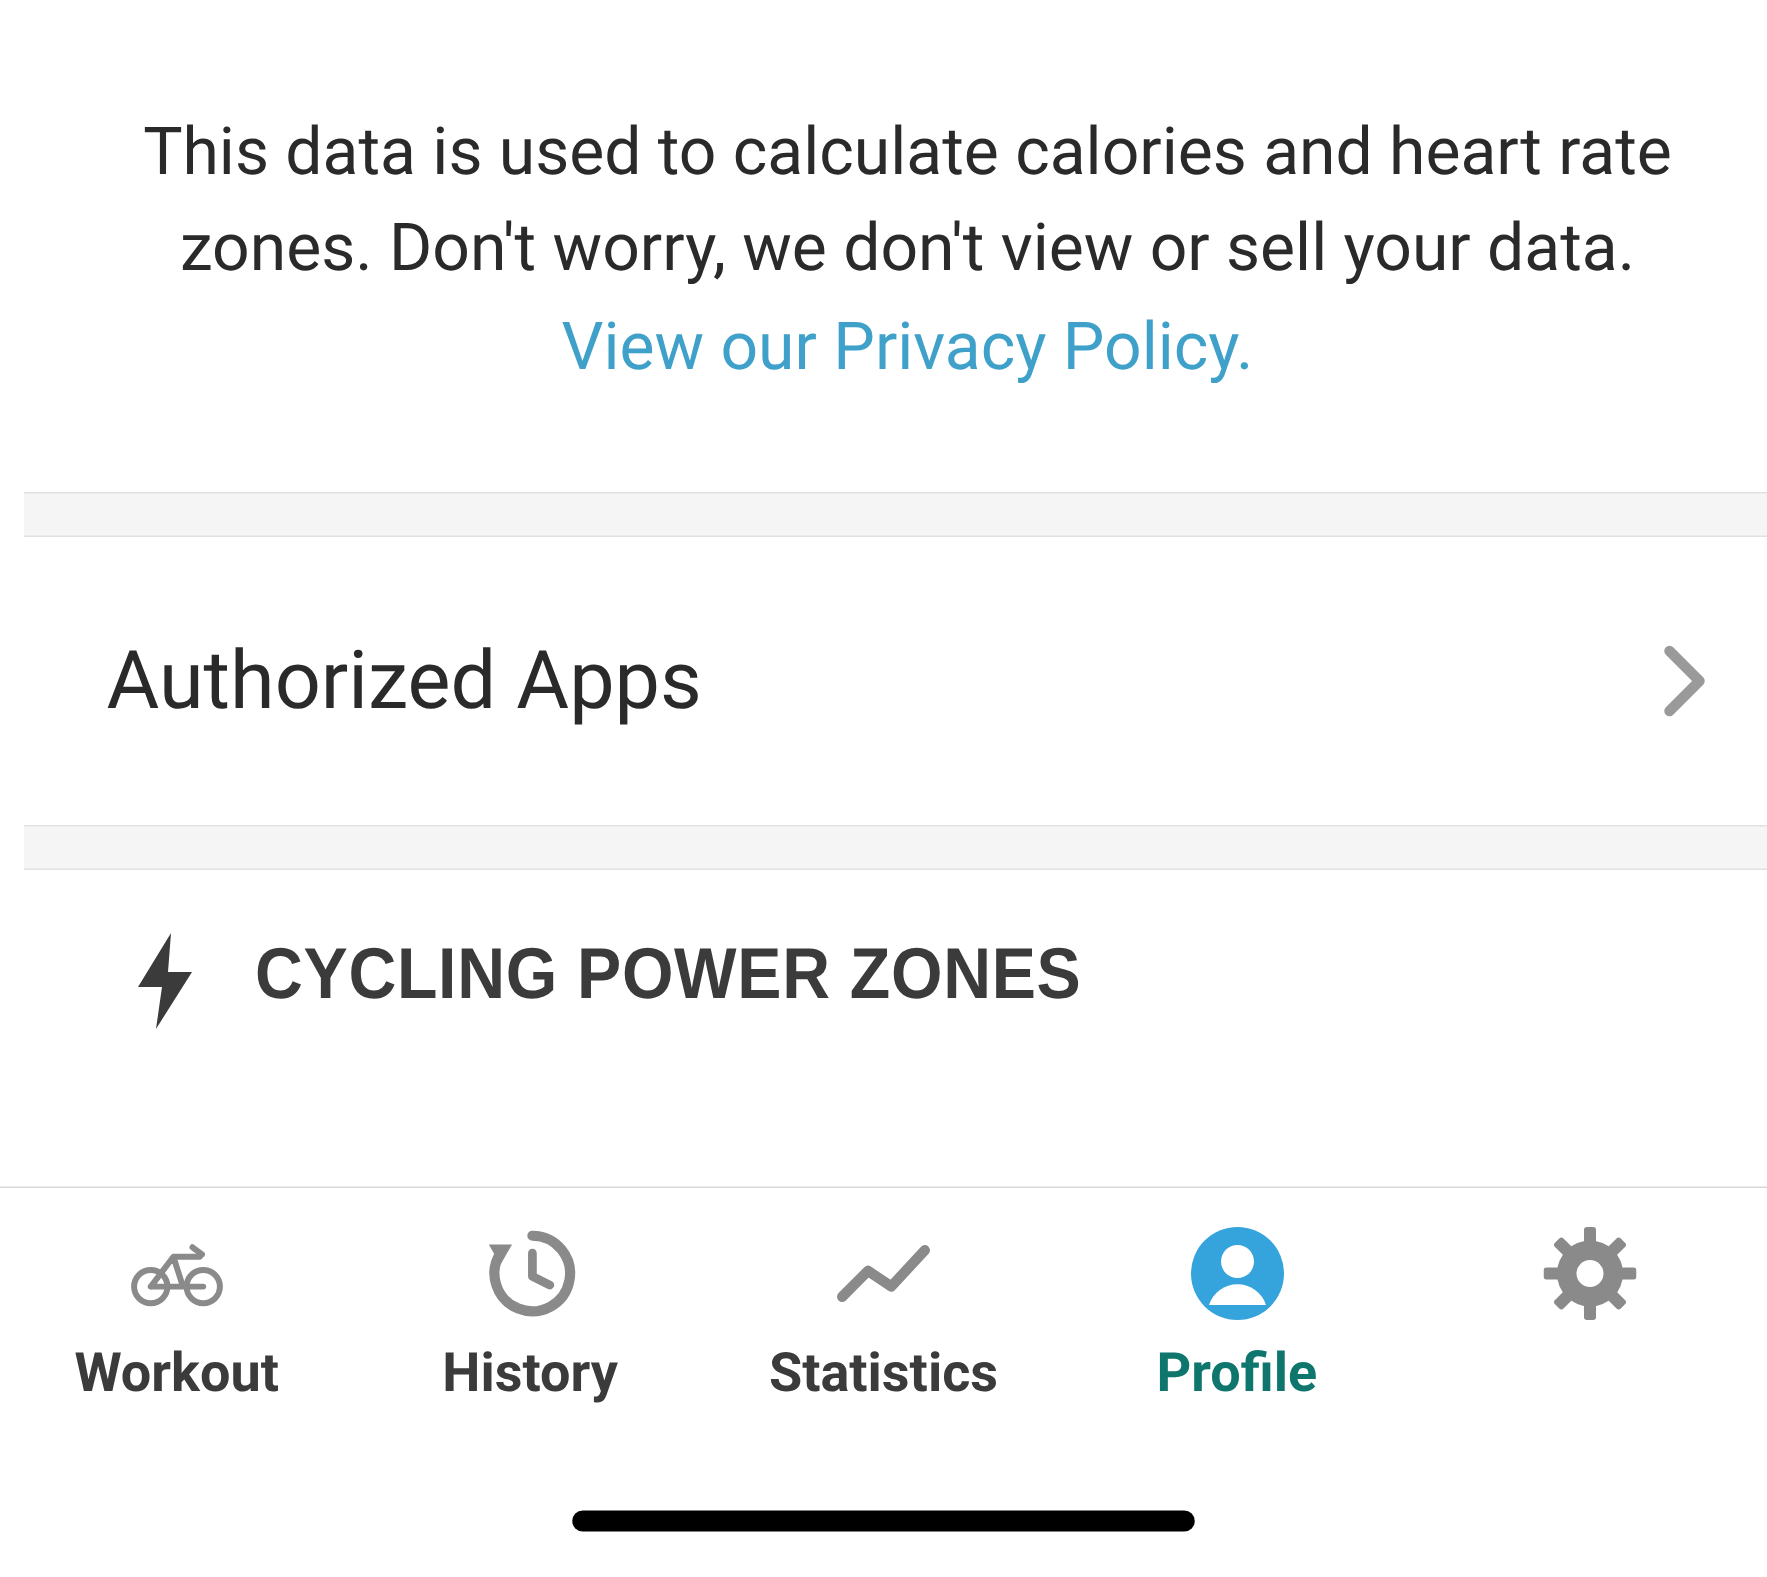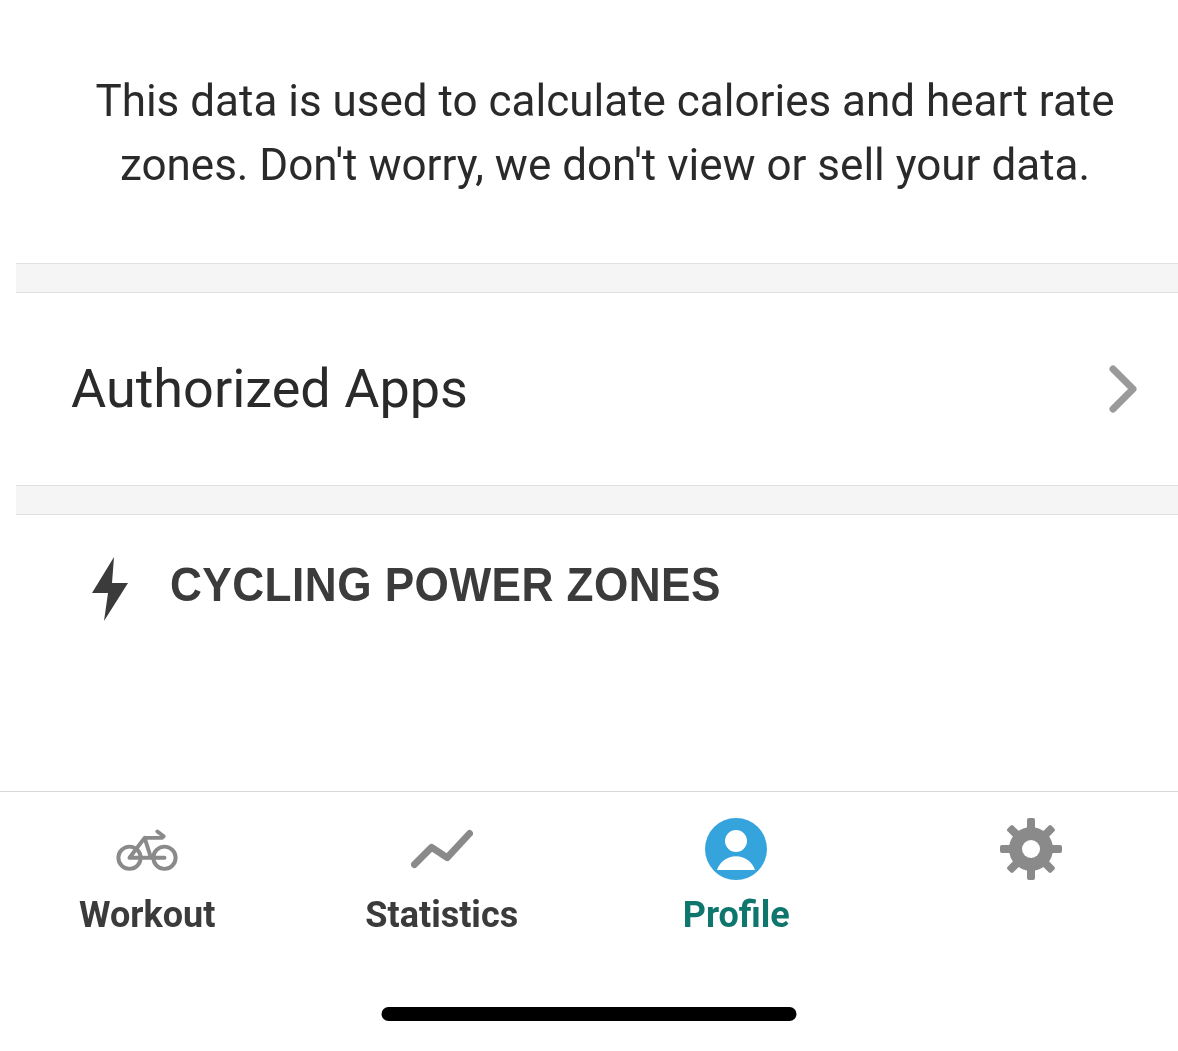--- a/index.html
+++ b/index.html
@@ -102,20 +102,21 @@
       background: #000;
       border-radius: 10px;
     }
   </style>
 </head>
 <body>
 
 <div class="content">
   <div class="info-block">
     <span>This data is used to calculate calories and heart rate zones.  Don't worry, we don't view or sell your data.</span>
+    <a class="privacy-link">View our Privacy Policy.</a>
   </div>
 
   <div class="gap"></div>
 
   <div class="list-row">
     <span class="list-row-label">Authorized Apps</span>
     <span class="chevron">
       <svg width="30" height="48" viewBox="0 0 30 48">
         <polyline points="4,4 24,24 4,44" fill="none" stroke="#9a9a9a" stroke-width="7" stroke-linecap="round" stroke-linejoin="round"></polyline>
       </svg>
@@ -141,20 +142,30 @@
         <svg width="78" height="52" viewBox="0 0 78 52">
           <circle cx="17" cy="37" r="14" fill="none" stroke="#8a8a8a" stroke-width="5"></circle>
           <circle cx="61" cy="37" r="14" fill="none" stroke="#8a8a8a" stroke-width="5"></circle>
           <path d="M17 37 L36 12 L58 12 M36 12 L44 37 L61 37 M44 37 L17 37" fill="none" stroke="#8a8a8a" stroke-width="5" stroke-linecap="round" stroke-linejoin="round"></path>
           <path d="M52 4 L60 10" fill="none" stroke="#8a8a8a" stroke-width="5" stroke-linecap="round"></path>
         </svg>
       </span>
       <span class="tab-label">Workout</span>
     </div>
 
+    <div class="tab">
+      <span class="tab-icon">
+        <svg width="64" height="64" viewBox="0 0 64 64">
+          <path d="M 34 6 A 26 26 0 1 1 12 18" fill="none" stroke="#8a8a8a" stroke-width="7" stroke-linecap="round"></path>
+          <polygon points="4,12 20,12 12,26" fill="#8a8a8a"></polygon>
+          <path d="M34 18 L34 34 L46 40" fill="none" stroke="#8a8a8a" stroke-width="6" stroke-linecap="round" stroke-linejoin="round"></path>
+        </svg>
+      </span>
+      <span class="tab-label">History</span>
+    </div>
 
     <div class="tab">
       <span class="tab-icon">
         <svg width="72" height="44" viewBox="0 0 72 44">
           <polyline points="4,40 24,20 42,32 68,4" fill="none" stroke="#8a8a8a" stroke-width="8" stroke-linecap="round" stroke-linejoin="round"></polyline>
         </svg>
       </span>
       <span class="tab-label">Statistics</span>
     </div>
 

